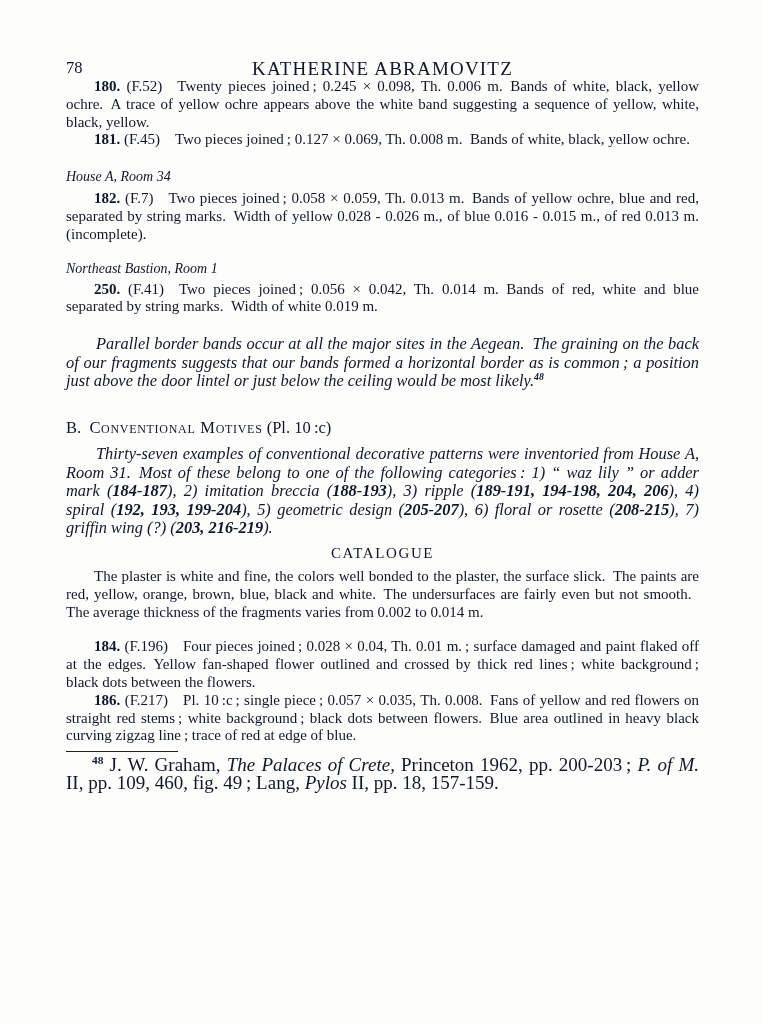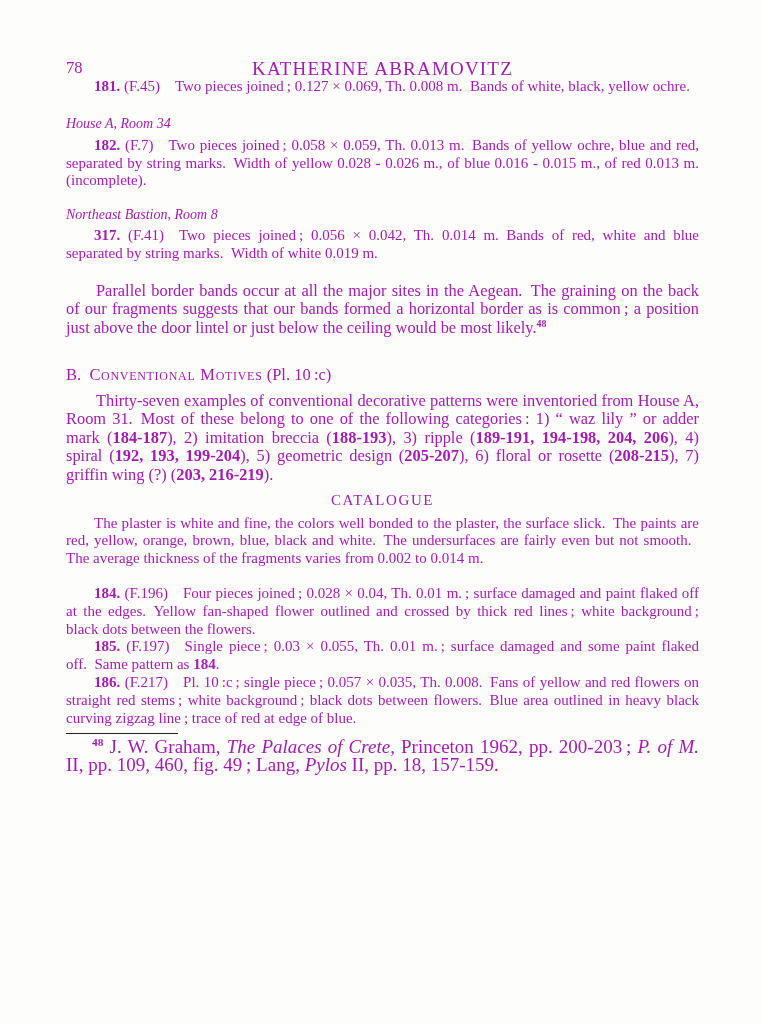--- a/index.html
+++ b/index.html
@@ -5,31 +5,31 @@
   html, body {
     margin: 0; padding: 0;
     width: 762px; height: 1024px;
     background: #fdfdfc;
     overflow: hidden;
   }
   .page {
     position: relative;
     margin: 58px 82px 0 66px;
     width: 633px;
-    color: #a21caf;
+    color: #0f172a;
     font-family: "Liberation Serif", "DejaVu Serif", serif;
     -webkit-font-smoothing: antialiased;
   }
   .pagehead { position: relative; height: 20px; }
   .pagenum  { position: absolute; left: 0; top: 0; font-size: 16.5px; }
   .runtitle { text-align: center; font-size: 19px; letter-spacing: 1.2px; }
 
   p { margin: 0; }
   .cat  { font-size: 15px;   line-height: 17.8px; text-align: justify; }
-  .disc { font-size: 16.4px; line-height: 18.6px; text-align: justify; }
+  .disc { font-size: 16.4px; line-height: 18.6px; text-align: justify; font-style: italic; }
   .entry { text-indent: 28px; }
   .disc.entry, .disc-ind { text-indent: 30px; }
 
   .ital-head { font-size: 14px; line-height: 19px; font-style: italic; }
   .headb     { font-size: 16.5px; line-height: 21px; }
   .cathead   { font-size: 15px; line-height: 19px; text-align: center; letter-spacing: 1.6px; }
 
   .b  { font-weight: 700; }
   .i  { font-style: italic; }
   .sc { font-variant: small-caps; letter-spacing: 0.7px; }
@@ -54,36 +54,36 @@
 </head>
 <body>
 
 <div class="page">
 
   <header class="pagehead">
     <span class="pagenum">78</span>
     <div class="runtitle">KATHERINE ABRAMOVITZ</div>
   </header>
 
+  <p class="cat entry"><span class="b">180.</span><span> (F.52) Twenty pieces joined ; 0.245 × 0.098, Th. 0.006 m. Bands of white, black, yellow ochre. A trace of yellow ochre appears above the white band suggesting a sequence of yellow, white, black, yellow.</span></p>
   <p class="cat entry"><span class="b">181.</span><span> (F.45) Two pieces joined ; 0.127 × 0.069, Th. 0.008 m. Bands of white, black, yellow ochre.</span></p>
 
   <p class="ital-head mt-house">House A, Room 34</p>
   <p class="cat entry mt-182"><span class="b">182.</span><span> (F.7) Two pieces joined ; 0.058 × 0.059, Th. 0.013 m. Bands of yellow ochre, blue and red, separated by string marks. Width of yellow 0.028 - 0.026 m., of blue 0.016 - 0.015 m., of red 0.013 m. (incomplete).</span></p>
 
-  <p class="ital-head mt-ne">Northeast Bastion, Room 8</p>
-  <p class="cat entry mt-183"><span class="b">317.</span><span> (F.41) Two pieces joined ; 0.056 × 0.042, Th. 0.014 m. Bands of red, white and blue separated by string marks. Width of white 0.019 m.</span></p>
+  <p class="ital-head mt-ne">Northeast Bastion, Room 1</p>
+  <p class="cat entry mt-183"><span class="b">250.</span><span> (F.41) Two pieces joined ; 0.056 × 0.042, Th. 0.014 m. Bands of red, white and blue separated by string marks. Width of white 0.019 m.</span></p>
 
   <p class="disc entry mt-disc"><span>Parallel border bands occur at all the major sites in the Aegean. The graining on the back of our fragments suggests that our bands formed a horizontal border as is common ; a position just above the door lintel or just below the ceiling would be most likely.</span><sup class="b">48</sup></p>
 
   <p class="headb mt-headb"><span>B. </span><span class="sc">Conventional Motives</span><span> (Pl. 10 :c)</span></p>
   <p class="disc entry mt-parab"><span>Thirty-seven examples of conventional decorative patterns were inventoried from House A, Room 31. Most of these belong to one of the following categories : 1) “ waz lily ” or adder mark (</span><span class="b">184-187</span><span>), 2) imitation breccia (</span><span class="b">188-193</span><span>), 3) ripple (</span><span class="b">189-191, 194-198, 204, 206</span><span>), 4) spiral (</span><span class="b">192, 193, 199-204</span><span>), 5) geometric design (</span><span class="b">205-207</span><span>), 6) floral or rosette (</span><span class="b">208-215</span><span>), 7) griffin wing (?) (</span><span class="b">203, 216-219</span><span>).</span></p>
 
   <p class="cathead mt-cathead">CATALOGUE</p>
   <p class="cat entry mt-intro"><span>The plaster is white and fine, the colors well bonded to the plaster, the surface slick. The paints are red, yellow, orange, brown, blue, black and white. The undersurfaces are fairly even but not smooth. The average thickness of the fragments varies from 0.002 to 0.014 m.</span></p>
 
   <p class="cat entry mt-184"><span class="b">184.</span><span> (F.196) Four pieces joined ; 0.028 × 0.04, Th. 0.01 m. ; surface damaged and paint flaked off at the edges. Yellow fan-shaped flower outlined and crossed by thick red lines ; white background ; black dots between the flowers.</span></p>
-  <p class="cat entry"><span class="b">185.</span><span> (F.197) Single piece ; 0.03 × 0.055, Th. 0.01 m. ; surface damaged and some paint flaked off. Same pattern as </span><span class="b">184</span><span>.</span></p>
   <p class="cat entry"><span class="b">186.</span><span> (F.217) Pl. 10 :c ; single piece ; 0.057 × 0.035, Th. 0.008. Fans of yellow and red flowers on straight red stems ; white background ; black dots between flowers. Blue area outlined in heavy black curving zigzag line ; trace of red at edge of blue.</span></p>
 
   <div class="fnrule"></div>
   <p class="fn"><sup class="b">48</sup><span> J. W. Graham, </span><span class="i">The Palaces of Crete,</span><span> Princeton 1962, pp. 200-203 ; </span><span class="i">P. of M.</span><span> II, pp. 109, 460, fig. 49 ; Lang, </span><span class="i">Pylos</span><span> II, pp. 18, 157-159.</span></p>
 
 </div>
 
 </body></html>

